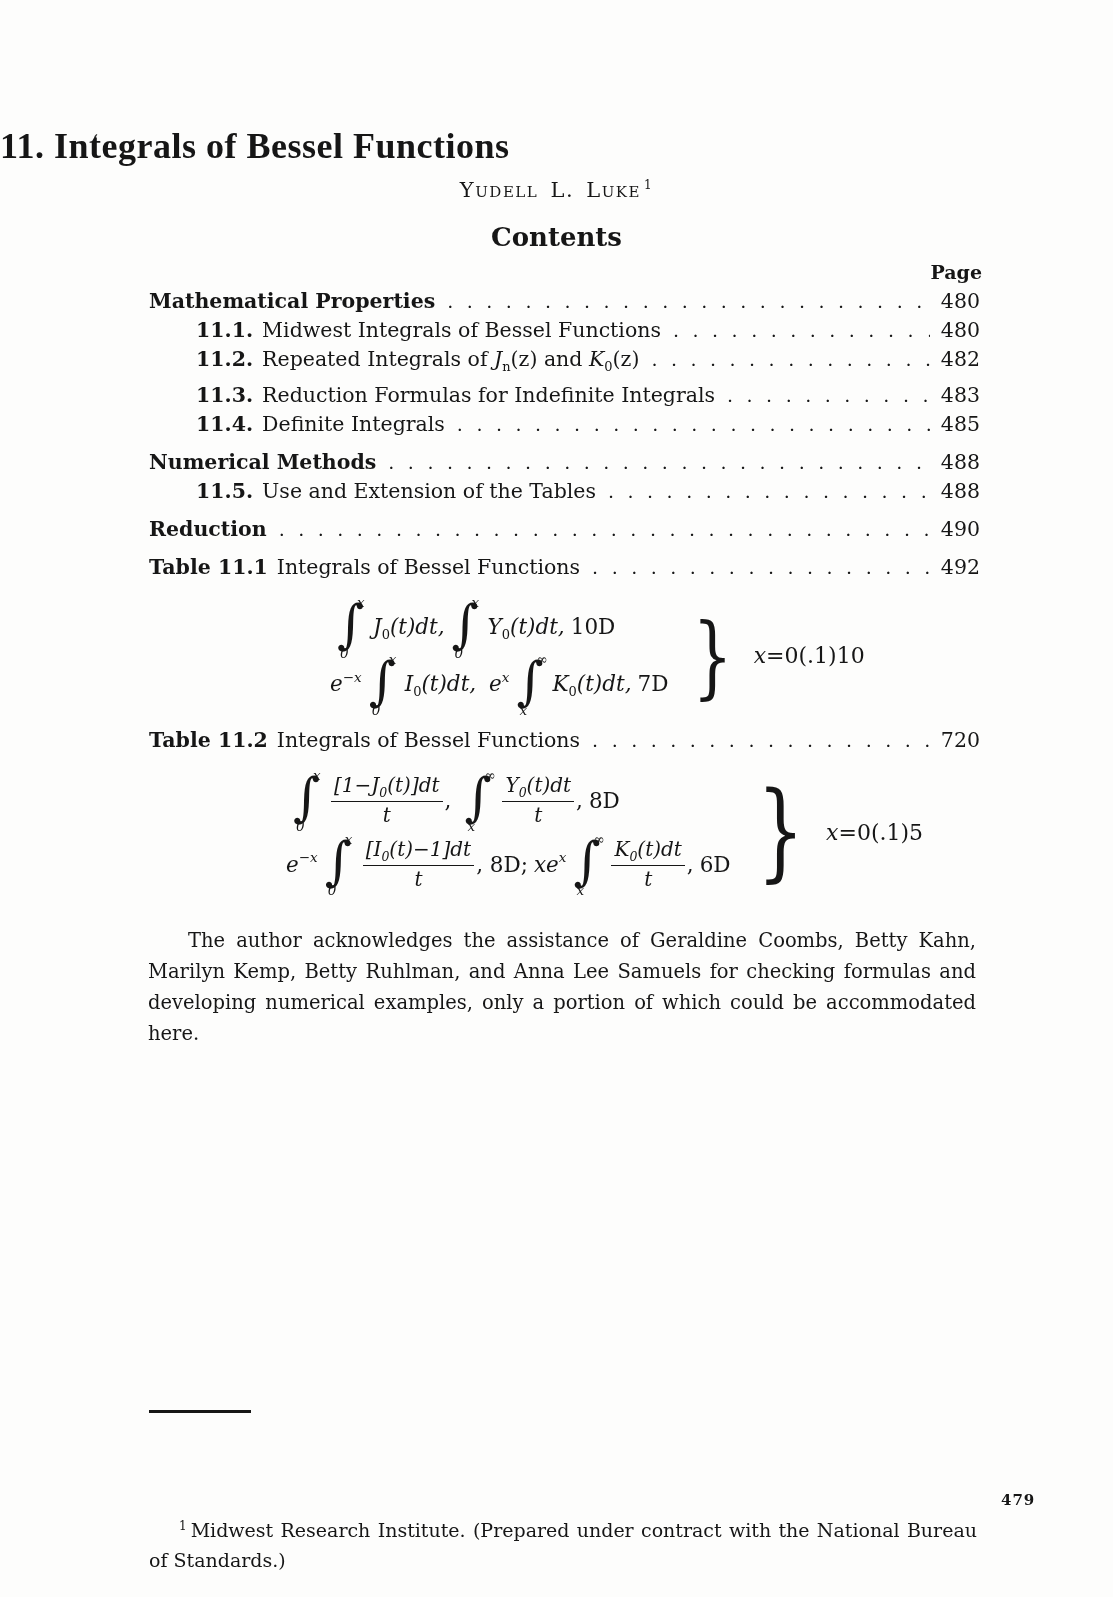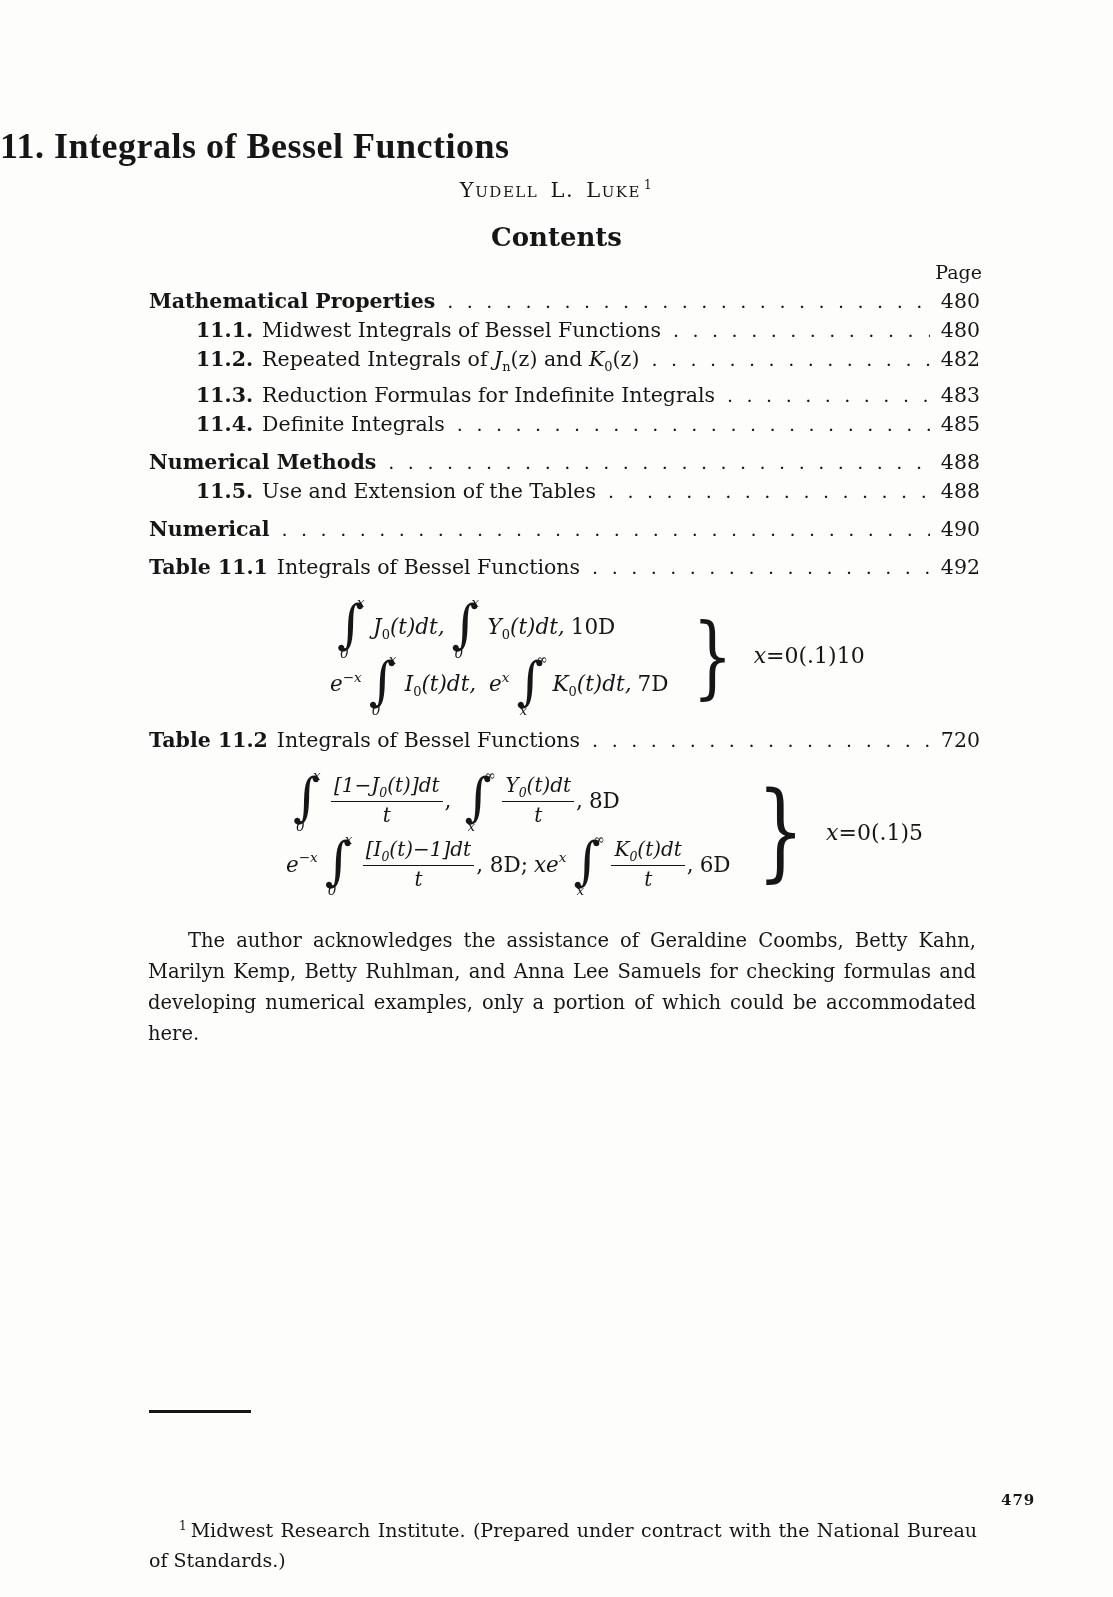--- a/index.html
+++ b/index.html
@@ -15,21 +15,21 @@
   .artifact-mark{position:absolute;top:130px;left:92px;font-size:20px;color:#333;}
   .author-line{
     position:absolute;top:178px;left:0;width:100%;text-align:center;
     font-size:21px;font-variant:small-caps;letter-spacing:1.5px;word-spacing:4px;
   }
   .author-line sup{font-size:12px;font-variant:normal;margin-left:3px;}
   .contents-heading{
     position:absolute;top:222px;left:0;width:100%;text-align:center;
     font-size:26px;font-weight:bold;
   }
-  .page-col-label{position:absolute;top:261px;right:131px;font-size:19px;}
+  .page-col-label{position:absolute;top:261px;right:131px;font-size:19px;font-weight:bold;}
   
   .toc{position:absolute;top:287px;left:149px;width:831px;}
   .toc-row{display:flex;align-items:baseline;line-height:29px;font-size:20.5px;justify-content:flex-end;}
   .toc-row .num{font-weight:bold;margin-right:9px;white-space:nowrap;}
   .toc-row .label{white-space:nowrap;}
   .toc-row.bold .label{font-weight:bold;}
   .toc-row.indent{padding-left:47px;}
   .leader{
     flex:1;overflow:hidden;white-space:nowrap;font-size:19px;
     letter-spacing:13.5px;margin:0 4px 0 12px;
@@ -135,21 +135,21 @@
   </div>
 
   <div class="toc-row indent">
     <span class="num">11.5.</span>
     <span class="label">Use and Extension of the Tables</span>
     <span class="leader">............................................................</span>
     <span class="pageno">488</span>
   </div>
 
   <div class="toc-row bold gap-sm">
-    <span class="label">Numerical</span>
+    <span class="label">Reduction</span>
     <span class="leader">............................................................</span>
     <span class="pageno">490</span>
   </div>
 
   <div class="toc-row gap-sm">
     <span class="num">Table 11.1</span>
     <span class="label">Integrals of Bessel Functions</span>
     <span class="leader">............................................................</span>
     <span class="pageno">492</span>
   </div>

